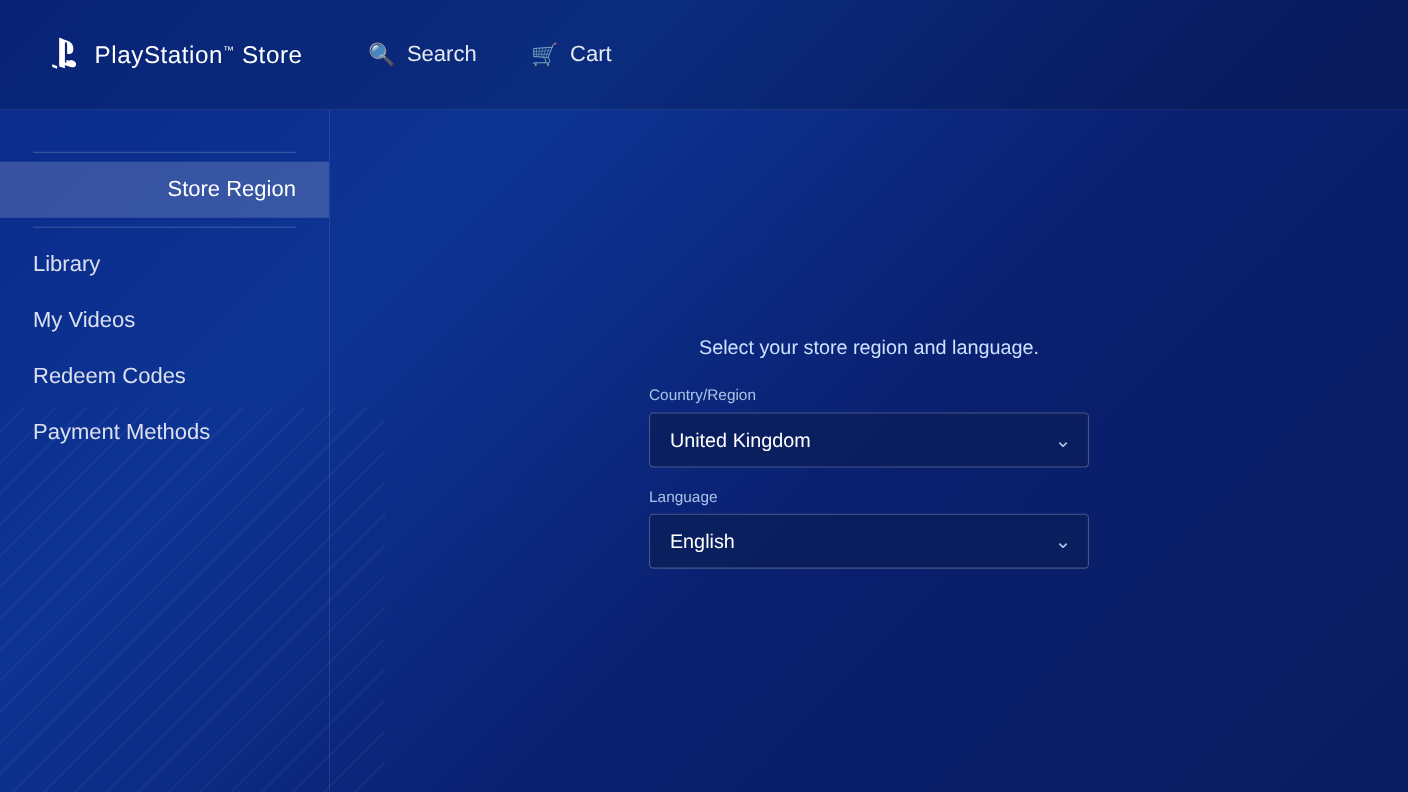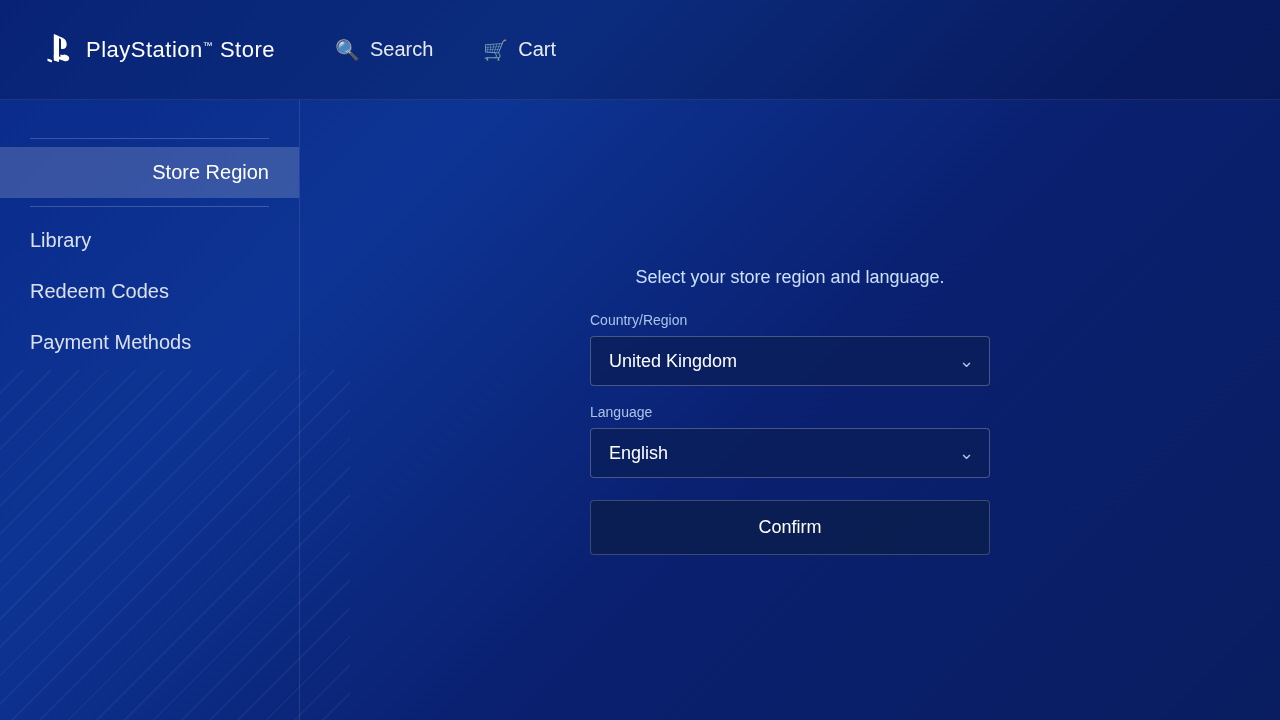--- a/index.html
+++ b/index.html
@@ -253,20 +253,23 @@
   <aside class="sidebar">
     <div class="sidebar-divider"></div>
     <div class="sidebar-item active">
       <span>Store Region</span>
     </div>
     <div class="sidebar-divider"></div>
     <div class="sidebar-item">
       <span>Library</span>
     </div>
     <div class="sidebar-item">
+      <span>My Videos</span>
+    </div>
+    <div class="sidebar-item">
       <span>Redeem Codes</span>
     </div>
     <div class="sidebar-item">
       <span>Payment Methods</span>
     </div>
   </aside>
 
   <main class="content">
     <div class="content-inner">
 
@@ -294,19 +297,18 @@
             <option value="en" selected="">English</option>
             <option value="fr">French</option>
             <option value="de">German</option>
             <option value="es">Spanish</option>
             <option value="ja">Japanese</option>
           </select>
           <span class="chevron-down">⌄</span>
         </div>
       </div>
 
-      <button class="confirm-btn">Confirm</button>
 
 
     </div>
   </main>
 
 </div>
 
 </body></html>

